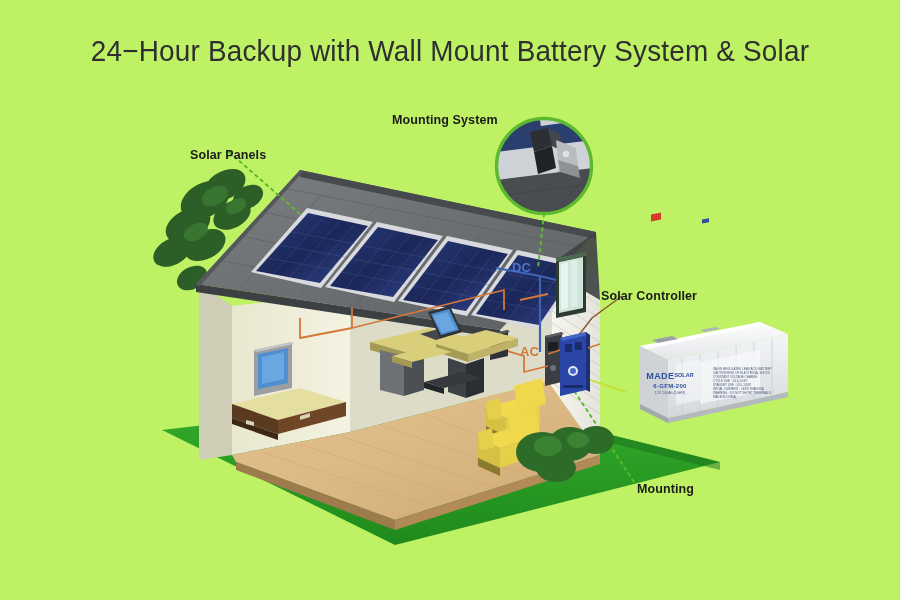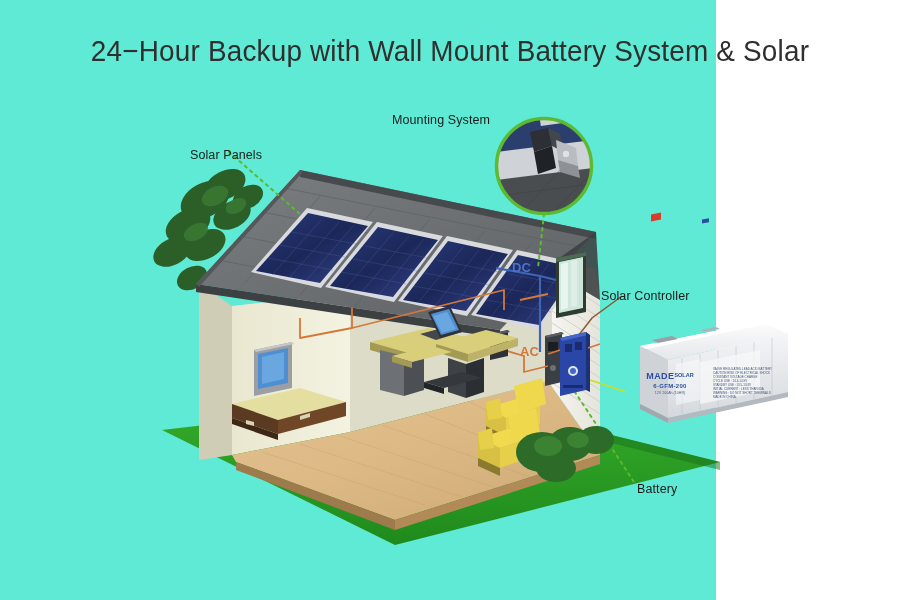--- a/index.html
+++ b/index.html
@@ -1,31 +1,31 @@
 <!DOCTYPE html>
 <html><head>
 <meta charset="utf-8">
 <style>
   html,body{margin:0;padding:0;background:#ffffff;}
   body{width:900px;height:600px;position:relative;overflow:hidden;
        font-family:"Liberation Sans","DejaVu Sans",sans-serif;}
 
-  #stage{position:absolute;left:0;top:0;width:716px;height:600px;background:#5eead4;}
+  #stage{position:absolute;left:0;top:0;width:900px;height:600px;background:#bef264;}
 
   
   #title{
     position:absolute;left:0;top:34px;width:900px;text-align:center;
     font-family:"Liberation Sans","DejaVu Sans",sans-serif;
     font-size:30px;font-weight:400;color:#2f2f2f;letter-spacing:.2px;
     transform:scaleX(.93);transform-origin:center top;white-space:nowrap;
   }
 
   
   .callout{
-    position:absolute;font-size:12.5px;font-weight:400;color:#1b1b1b;
+    position:absolute;font-size:12.5px;font-weight:700;color:#1b1b1b;
     white-space:nowrap;letter-spacing:.1px;text-align:right;
   }
   #lbl-solar-panels{left:190px;top:148px;}
   #lbl-mounting{left:392px;top:113px;}
   #lbl-controller{left:601px;top:289px;}
   #lbl-inverter{left:637px;top:482px;}
 
   
   #scene{position:absolute;left:0;top:0;width:900px;height:600px;}
 
@@ -424,15 +424,15 @@
         <div>STANDBY USE : 13.5-13.8V</div>
         <div>INITIAL CURRENT : LESS THAN 60A</div>
         <div>WARNING : DO NOT SHORT TERMINALS</div>
         <div>MADE IN CHINA</div>
       </div>
   </div>
 
   <div class="callout" id="lbl-solar-panels">Solar Panels</div>
   <div class="callout" id="lbl-mounting">Mounting System</div>
   <div class="callout" id="lbl-controller">Solar Controller</div>
-  <div class="callout" id="lbl-inverter">Battery</div>
+  <div class="callout" id="lbl-inverter">Mounting</div>
 
 </div>
 
 </body></html>

